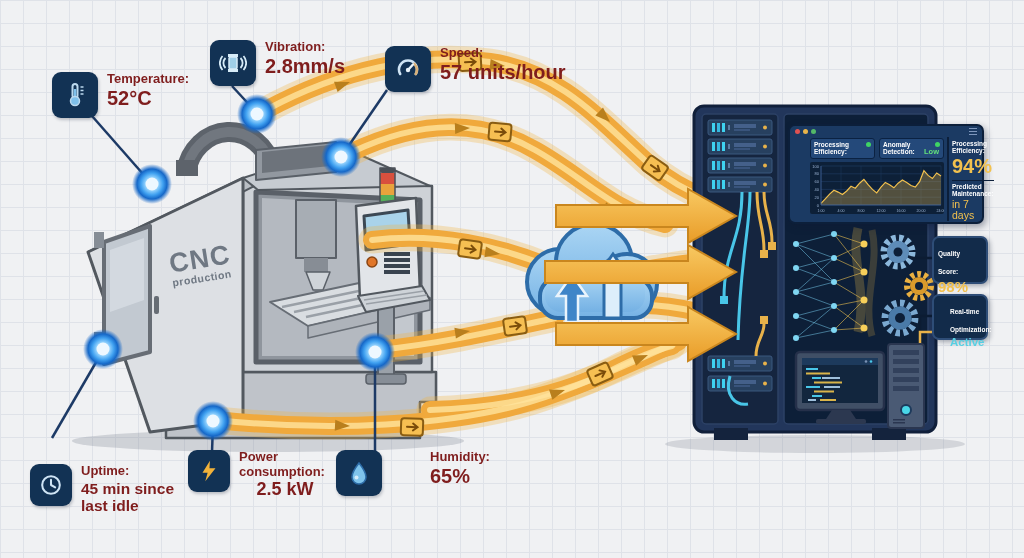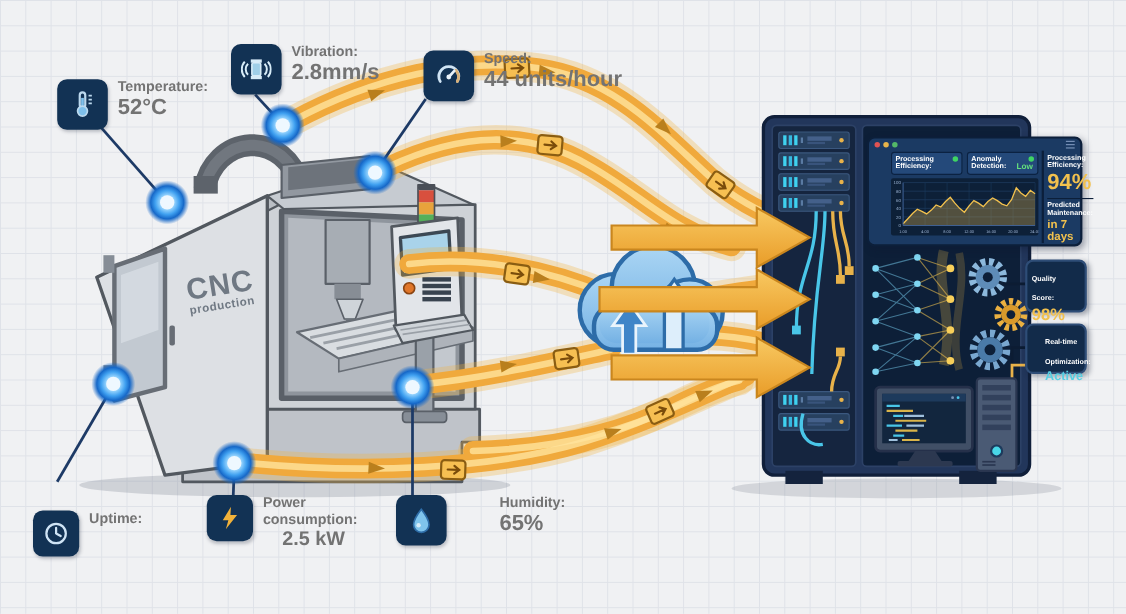--- a/index.html
+++ b/index.html
@@ -10,21 +10,21 @@
                      linear-gradient(90deg,#dfe2e8 1px,transparent 1px);
     background-size:23px 23px;}
   .abs{position:absolute;}
   svg{display:block;}
   
   .sensor{position:absolute;display:flex;gap:9px;align-items:flex-start;z-index:40;}
   .tile{width:46px;height:46px;border-radius:9px;background:#123254;
     display:flex;align-items:center;justify-content:center;flex:0 0 auto;
     box-shadow:1px 2px 3px rgba(30,40,60,.25);}
   .tile.sm{width:42px;height:42px;}
-  .stext{display:flex;flex-direction:column;color:#737373;}
+  .stext{display:flex;flex-direction:column;color:#7f1d1d;}
   .slabel{font-weight:700;font-size:13px;line-height:1.12;}
   .svalue{font-weight:700;font-size:20px;line-height:1.05;margin-top:1px;}
   .svalue.md{font-size:18px;text-align:center;}
   .svalue.wrap{font-size:15.5px;line-height:1.1;}
   
   .cnc-text{position:absolute;left:170px;top:246px;transform:rotate(-9deg);
     color:#6f7883;z-index:12;}
   .cnc-text .l1{font-size:27px;font-weight:800;letter-spacing:1px;line-height:1;}
   .cnc-text .l2{font-size:10.5px;font-weight:700;margin-top:-1px;letter-spacing:.5px;}
   
@@ -42,21 +42,21 @@
   .chips{display:flex;gap:4px;}
   .chip{flex:1;position:relative;background:#24497a;border:1px solid #0b2242;
     border-radius:3px;height:21px;padding:2px 3px;box-sizing:border-box;}
   .chip-label{font-weight:700;font-size:6.5px;line-height:1.15;color:#fff;display:block;width:48px;}
   .status-dot{position:absolute;top:3px;right:3px;width:5px;height:5px;border-radius:50%;background:#3fd464;}
   .chip-value{position:absolute;right:4px;bottom:2px;font-weight:700;font-size:7.5px;color:#63e07c;}
   .chartbox{margin-top:3px;background:#0d2038;border-radius:2px;}
   .stat-label{font-weight:700;font-size:6.5px;line-height:1.15;color:#fff;}
   .stat-value-big{font-weight:700;font-size:20px;color:#f2c14e;line-height:1.1;}
   .stat-sep{border-top:1.5px solid #0c1f3a;margin:3px 0 2px;}
-  .stat-value-med{font-weight:700;font-size:10.5px;color:#f2c14e;line-height:1.1;margin-top:1px;}
+  .stat-value-med{font-weight:400;font-size:10.5px;color:#f2c14e;line-height:1.1;margin-top:1px;}
   
   .card{position:absolute;width:56px;background:#122b4a;border:2px solid #2e4d77;
     border-radius:7px;padding:4px 4px;box-sizing:border-box;z-index:30;
     box-shadow:2px 2px 5px rgba(15,25,50,.35);}
   .card-label{font-weight:700;font-size:6.5px;line-height:1.2;color:#fff;}
   .card-value{font-weight:700;font-size:15px;color:#f2c14e;line-height:1.15;margin-top:0;}
   .card-value.cyan{color:#57cfe2;font-size:11.5px;}
 </style>
 </head>
 <body>
@@ -419,49 +419,50 @@
   <div class="tile">
     <svg width="28" height="28" viewBox="0 0 28 28">
         <path d="M6.2,19 A9,9 0 1 1 21.8,19" stroke="#cfe4f5" stroke-width="2.6" fill="none" stroke-linecap="round"></path>
         <path d="M20.3,8.8 A9,9 0 0 1 21.8,19" stroke="#d8b078" stroke-width="2.6" fill="none" stroke-linecap="round"></path>
         <line x1="14" y1="15" x2="19" y2="9.5" stroke="#e8f2fa" stroke-width="2.4" stroke-linecap="round"></line>
         <circle cx="14" cy="15" r="2.2" fill="#e8f2fa"></circle>
       </svg>
   </div>
   <div class="stext" style="width:130px;">
     <span class="slabel">Speed:</span>
-    <span class="svalue">44 units/hour</span>
+    <span class="svalue">57 units/hour</span>
   </div>
 </div>
 
 <div class="sensor" style="left:30px;top:436px;margin-top:28px;">
   <div class="tile sm">
     <svg width="26" height="26" viewBox="0 0 28 28">
         <circle cx="14" cy="14" r="9.5" fill="none" stroke="#cfe4f5" stroke-width="2.2"></circle>
         <path d="M14,14 L14,8.5 M14,14 L18.5,16.5" stroke="#cfe4f5" stroke-width="2.2" stroke-linecap="round"></path>
       </svg>
   </div>
   <div class="stext" style="width:104px;">
     <span class="slabel">Uptime:</span>
+    <span class="svalue wrap">45 min since last idle</span>
   </div>
 </div>
 
 <div class="sensor" style="left:188px;top:450px;">
   <div class="tile sm">
     <svg width="26" height="26" viewBox="0 0 28 28">
         <polygon points="15,3 7,16 12.5,16 10,25 21,11 14.5,11" fill="#f2b23a"></polygon>
       </svg>
   </div>
   <div class="stext" style="width:92px;">
     <span class="slabel">Power consumption:</span>
     <span class="svalue md">2.5 kW</span>
   </div>
 </div>
 
-<div class="sensor" style="left:360px;top:450px;gap:48px;">
+<div class="sensor" style="left:336px;top:450px;gap:48px;">
   <div class="tile">
     <svg width="28" height="28" viewBox="0 0 28 28">
         <path d="M14,4 C14,4 7,13 7,18 a7,7 0 0 0 14,0 C21,13 14,4 14,4 Z" fill="#7fc4ec" stroke="#2e6da8" stroke-width="1.5"></path>
         <circle cx="11.5" cy="18.5" r="2" fill="#d6ecfa"></circle>
       </svg>
   </div>
   <div class="stext" style="width:90px;">
     <span class="slabel">Humidity:</span>
     <span class="svalue">65%</span>
   </div>

